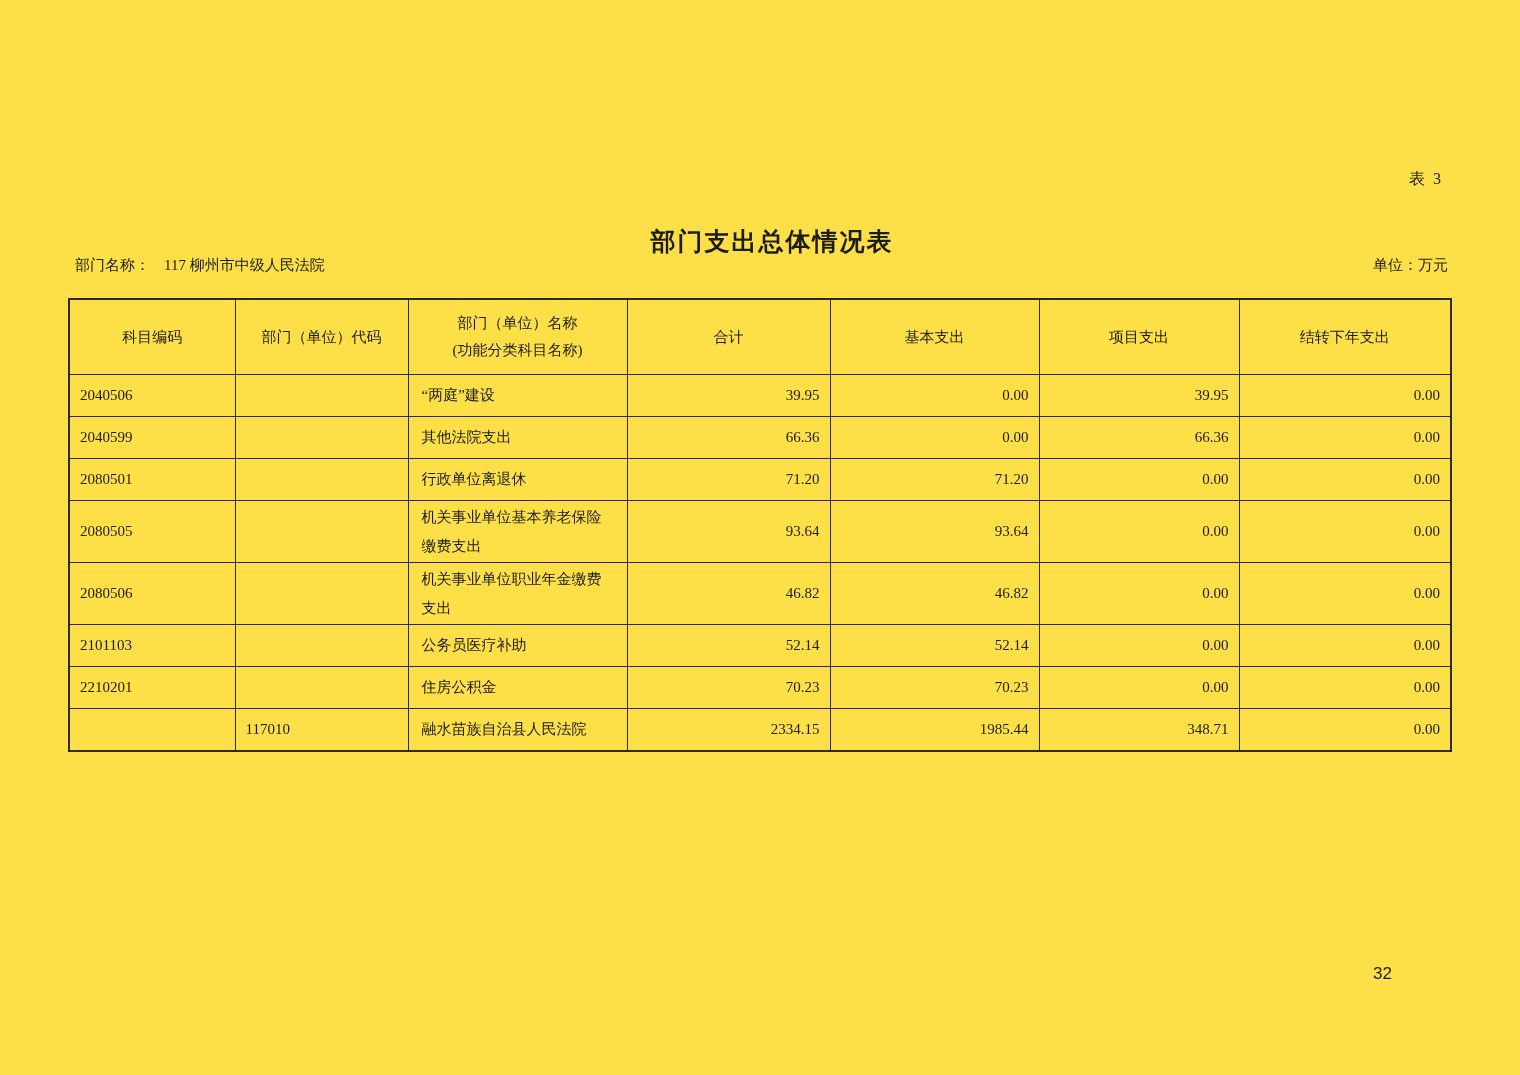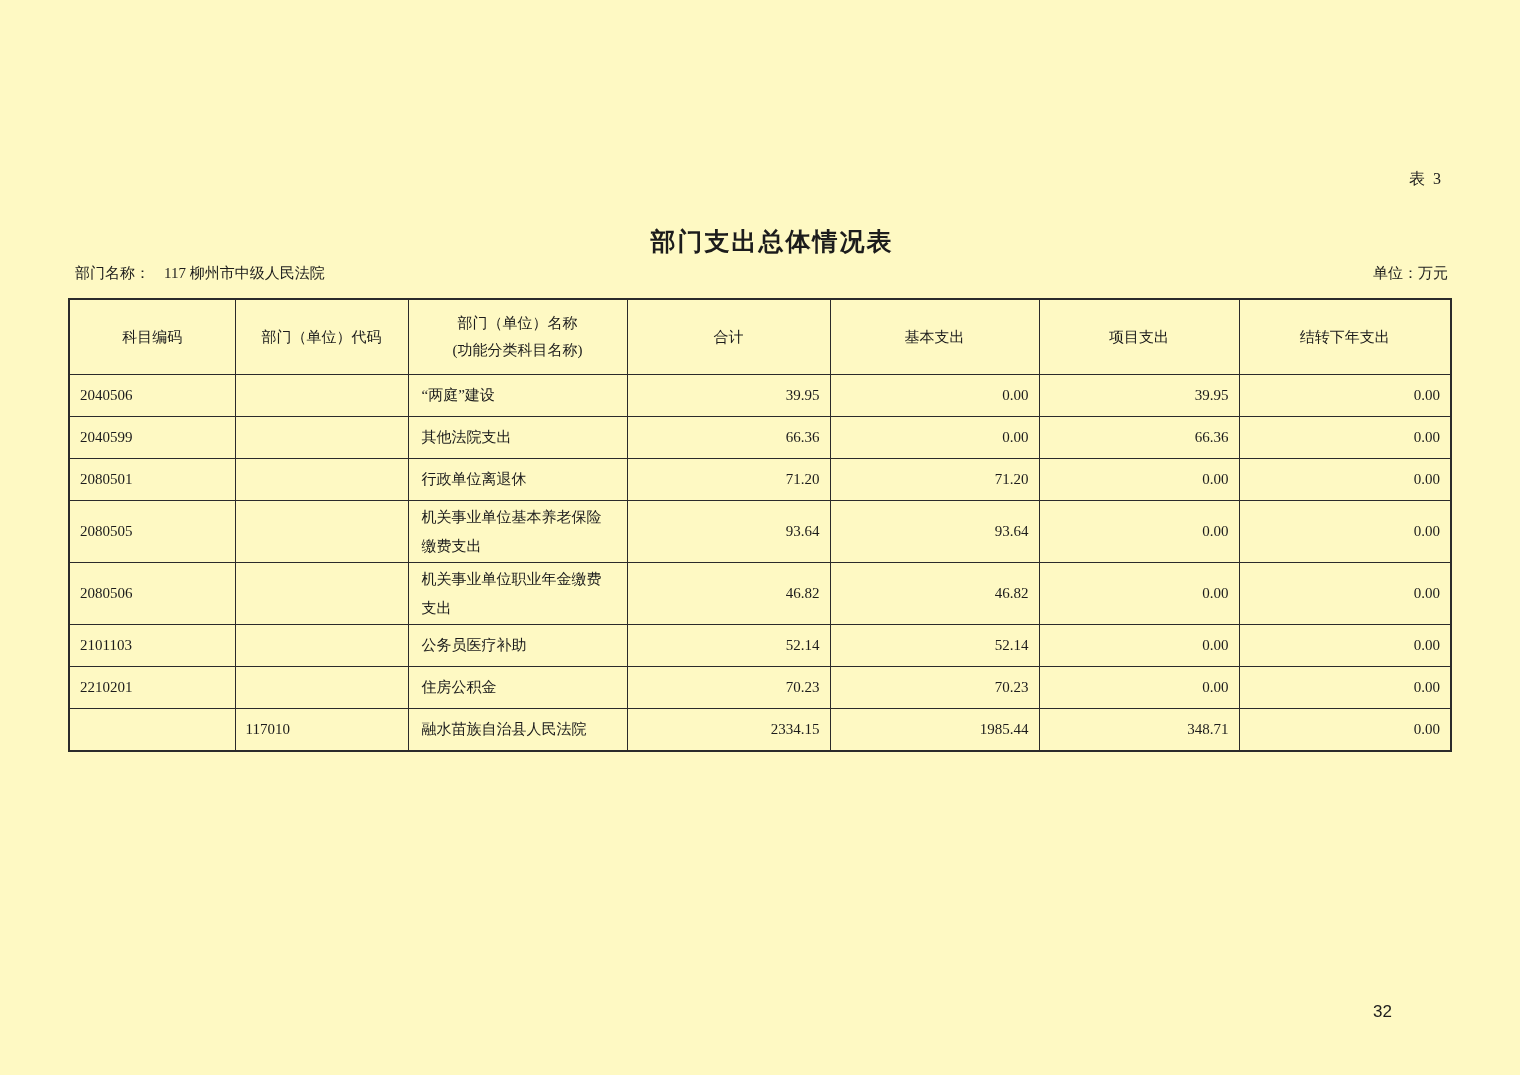--- a/index.html
+++ b/index.html
@@ -4,21 +4,21 @@
 <style>
   html, body {
     margin: 0;
     padding: 0;
     background: #ffffff;
   }
   .page {
     position: relative;
     width: 1520px;
     height: 1075px;
-    background: #fef9c3;
+    background: #fde047;
     font-family: "Liberation Serif", "DejaVu Serif", serif;
     color: #1c1c1c;
     overflow: hidden;
   }
   .table-label {
     position: absolute;
     top: 169px;
     right: 77px;
     font-size: 16px;
     letter-spacing: 2px;
@@ -29,21 +29,21 @@
     left: 0;
     width: 100%;
     margin: 12px;
     text-align: center;
     font-size: 25px;
     font-weight: bold;
     letter-spacing: 2px;
   }
   .meta-row {
     position: absolute;
-    top: 264px;
+    top: 256px;
     left: 75px;
     right: 72px;
     display: flex;
     justify-content: space-between;
     font-size: 15px;
     align-items: center;
   }
   .meta-left .meta-value {
     margin-left: 14px;
   }
@@ -89,21 +89,20 @@
     text-align: right;
     padding-right: 10px !important;
     margin-top: 26px;
   }
   .page-number {
     position: absolute;
     top: 964px;
     left: 1373px;
     font-family: "Liberation Sans", "DejaVu Sans", sans-serif;
     font-size: 17px;
-    margin-top: 38px;
   }
 </style>
 </head>
 <body>
 
 <div class="page">
 
   <div class="table-label">表 3</div>
 
   <h1 class="doc-title">部门支出总体情况表</h1>

